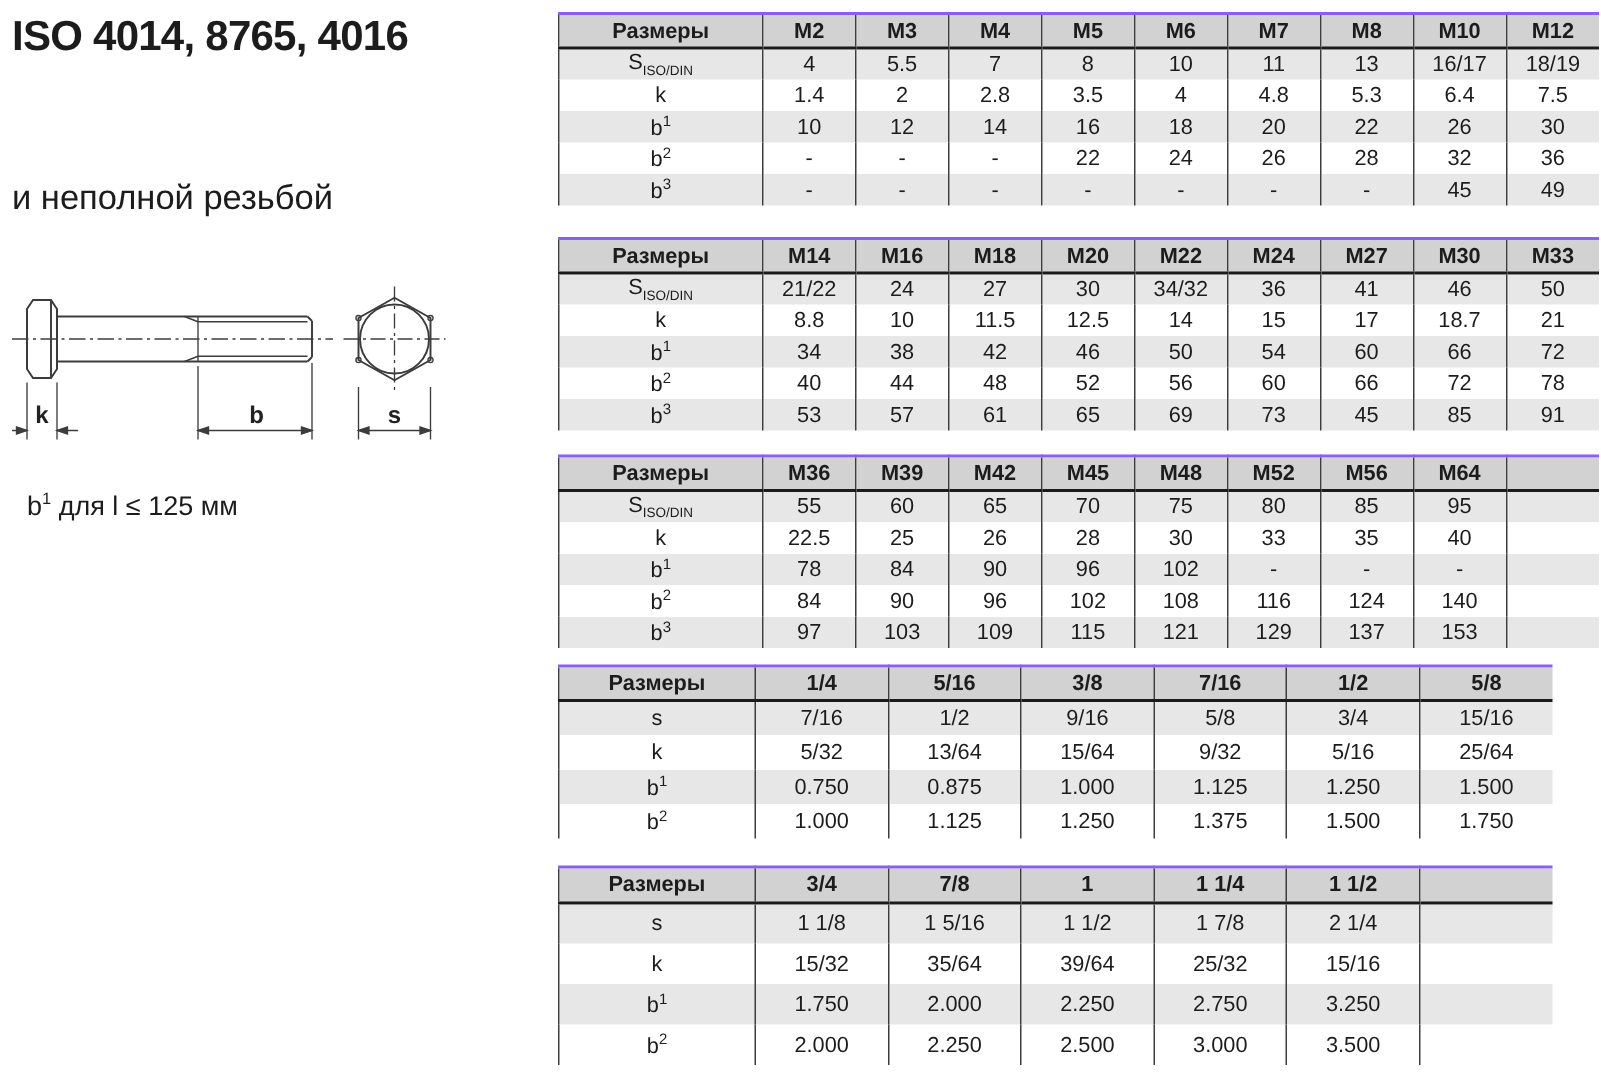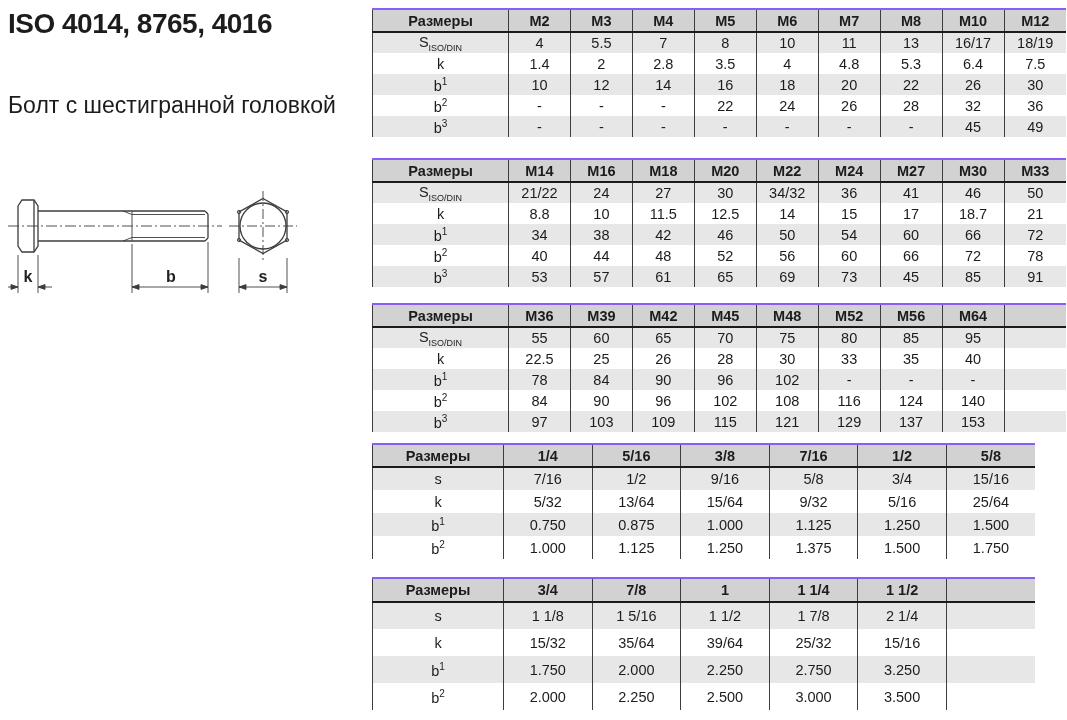--- a/index.html
+++ b/index.html
@@ -45,21 +45,21 @@
 
   svg text{font-family:"Liberation Sans", sans-serif;}
   .dimlabel{font-size:16px;font-weight:bold;fill:#222;}
 </style>
 </head>
 <body>
 
 <div id="page">
 
   <div id="title1" class="title">ISO 4014, 8765, 4016</div>
-  <div id="subtitle1" class="subtitle">Болт с шестигранной головкой</div>
+  <div id="subtitle2" class="subtitle">и неполной резьбой</div>
 
   <svg id="drawing" width="340" height="125" viewBox="0 0 340 125">
     <g stroke="#3c3c3c" stroke-width="1.3" fill="none">
 
       <path d="M10,16 L14,10 L26,10 L30,16 L30,56 L26,62 L14,62 L10,56 Z"></path>
       <line x1="26" y1="10.5" x2="26" y2="61.5"></line>
 
       <line x1="30" y1="21" x2="197" y2="21"></line>
       <line x1="30" y1="51" x2="197" y2="51"></line>
 
@@ -107,20 +107,21 @@
       <line x1="231" y1="97" x2="279" y2="97"></line>
       <polygon points="231,97 238,94.6 238,99.4"></polygon>
       <polygon points="279,97 272,94.6 272,99.4"></polygon>
     </g>
     <text class="dimlabel" x="20" y="92" text-anchor="middle">k</text>
     <text class="dimlabel" x="163" y="92" text-anchor="middle">b</text>
     <text class="dimlabel" x="255" y="92" text-anchor="middle">s</text>
   </svg>
 
   <div id="notes">
+      <div class="note">b<sup>1</sup><span> для l ≤ 125 мм</span></div>
     </div>
 
   <div id="t0" class="tblwrap">
       <table class="tbl">
         <colgroup>
           <col style="width:136px">
           <col>
           <col>
           <col>
           <col>

